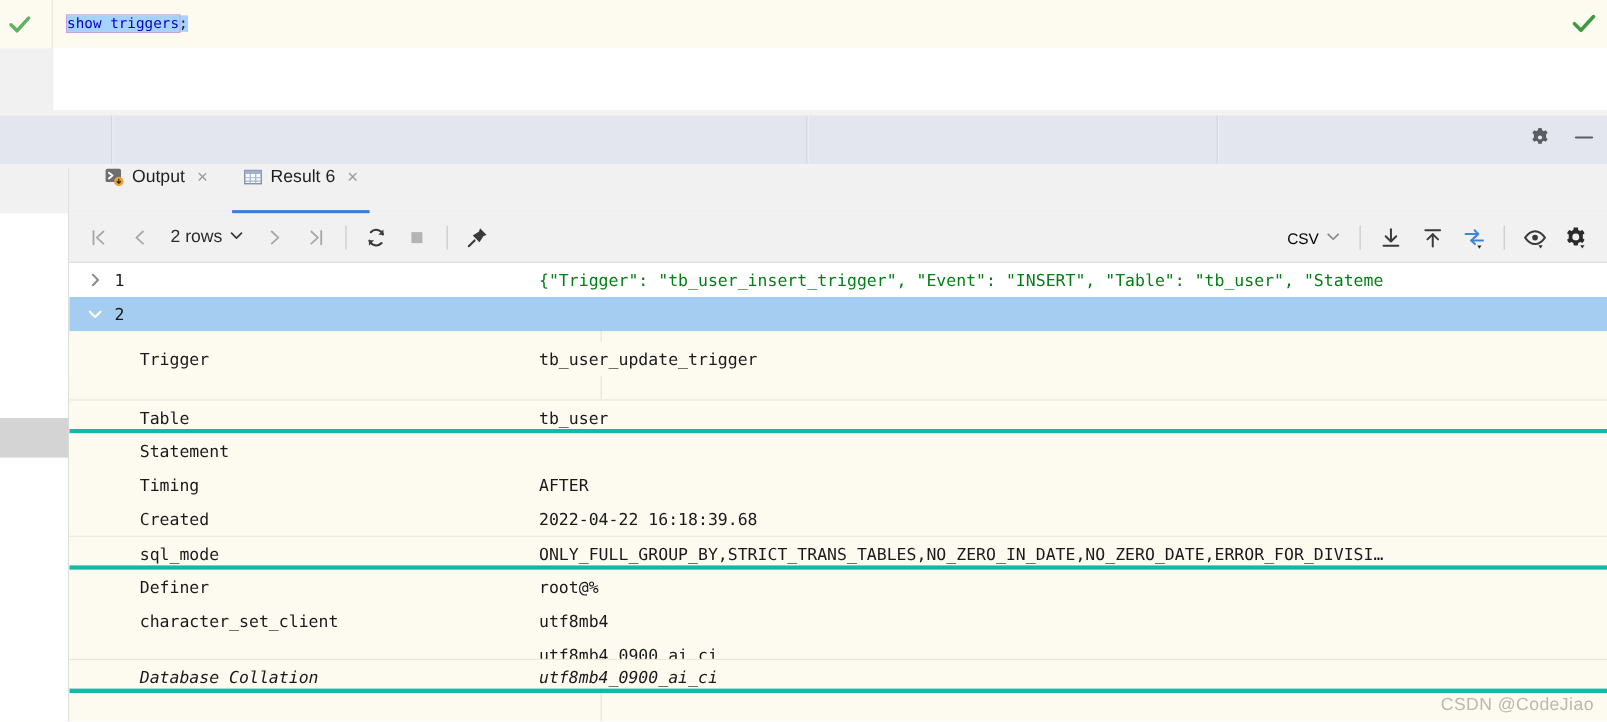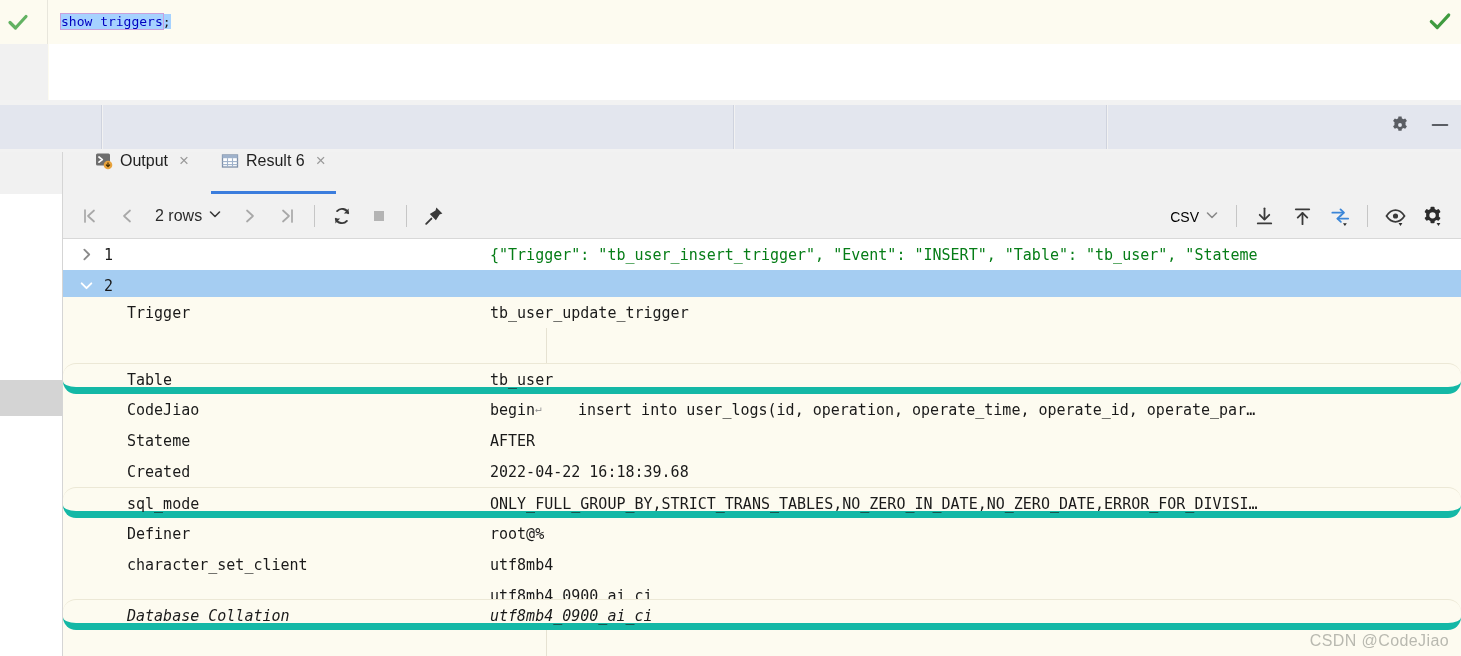--- a/index.html
+++ b/index.html
@@ -297,21 +297,21 @@
     box-sizing: border-box;
   }
   .detail-row {
     position: absolute;
     left: 0;
     width: 1398px;
     height: 31px;
     background: #fdfbf0;
     box-sizing: border-box;
   }
-  .detail-row.alt { border-top: 1px solid #ece8d6; border-bottom: 7px solid #14b8a6; border-radius: 13px; }
+  .detail-row.alt { border-top: 1px solid #ece8d6; border-bottom: 4px solid #14b8a6; }
   .detail-key {
     position: absolute;
     left: 64px; top: 0;
     height: 31px;
     display: flex; align-items: center;
     font-family: "DejaVu Sans Mono", monospace;
     font-size: 15px;
     color: #1a1a1a;
     white-space: pre;
   }
@@ -570,34 +570,33 @@
 
   <div class="row row-main selected" style="top:31px;">
     <div class="row-toggle">
       <svg viewBox="0 0 14 14" width="15" height="15">
           <path d="M2.5 5 L7 9.5 L11.5 5" fill="none" stroke="#ffffff" stroke-width="1.8" stroke-linecap="round" stroke-linejoin="round"></path>
         </svg>
     </div>
     <div class="row-num">2</div>
   </div>
 
-  <div class="detail-row" style="top:58px;">
+  <div class="detail-row" style="top:72px;">
     <div class="detail-key">Trigger</div>
     <div class="detail-val">tb_user_update_trigger</div>
   </div>
   <div class="detail-row alt" style="top:124px;">
     <div class="detail-key">Table</div>
     <div class="detail-val">tb_user</div>
   </div>
   <div class="detail-row" style="top:155px;">
-    <div class="detail-key">CodeJiao</div>
-    <div class="detail-val"><span>begin</span><span class="crlf">↵</span><span>    insert into user_logs(id, operation, operate_time, operate_id, operate_par…</span></div>
+    <div class="detail-key">Statement</div>
   </div>
   <div class="detail-row" style="top:186px;">
-    <div class="detail-key">Stateme</div>
+    <div class="detail-key">Timing</div>
     <div class="detail-val">AFTER</div>
   </div>
   <div class="detail-row" style="top:217px;">
     <div class="detail-key">Created</div>
     <div class="detail-val">2022-04-22 16:18:39.68</div>
   </div>
   <div class="detail-row alt" style="top:248px;">
     <div class="detail-key">sql_mode</div>
     <div class="detail-val">ONLY_FULL_GROUP_BY,STRICT_TRANS_TABLES,NO_ZERO_IN_DATE,NO_ZERO_DATE,ERROR_FOR_DIVISI…</div>
   </div>

